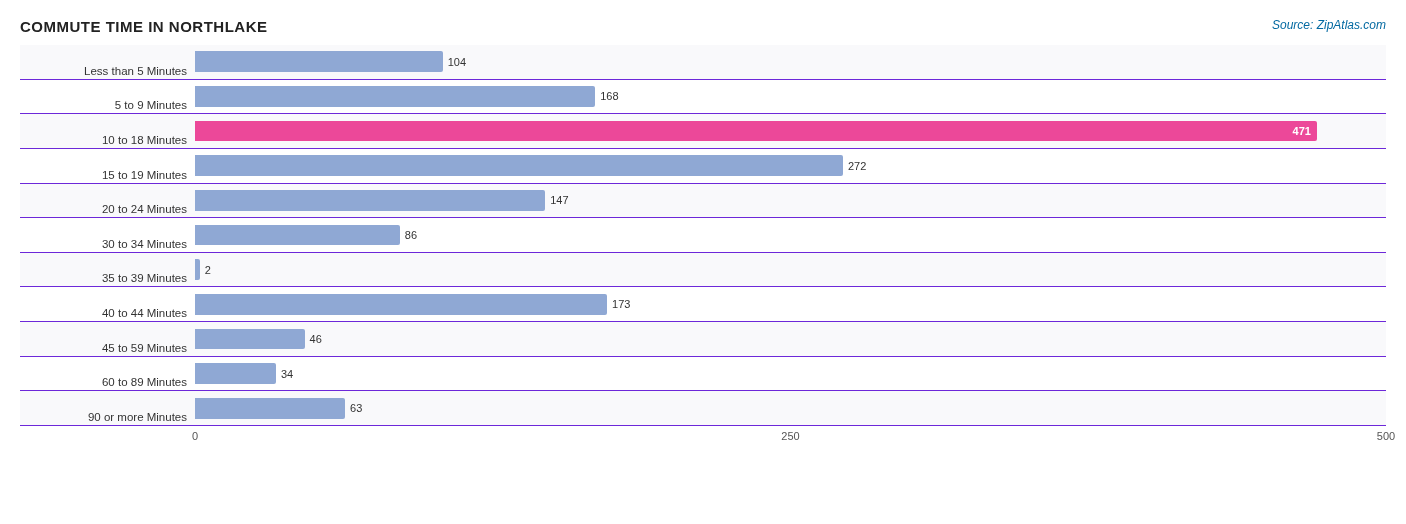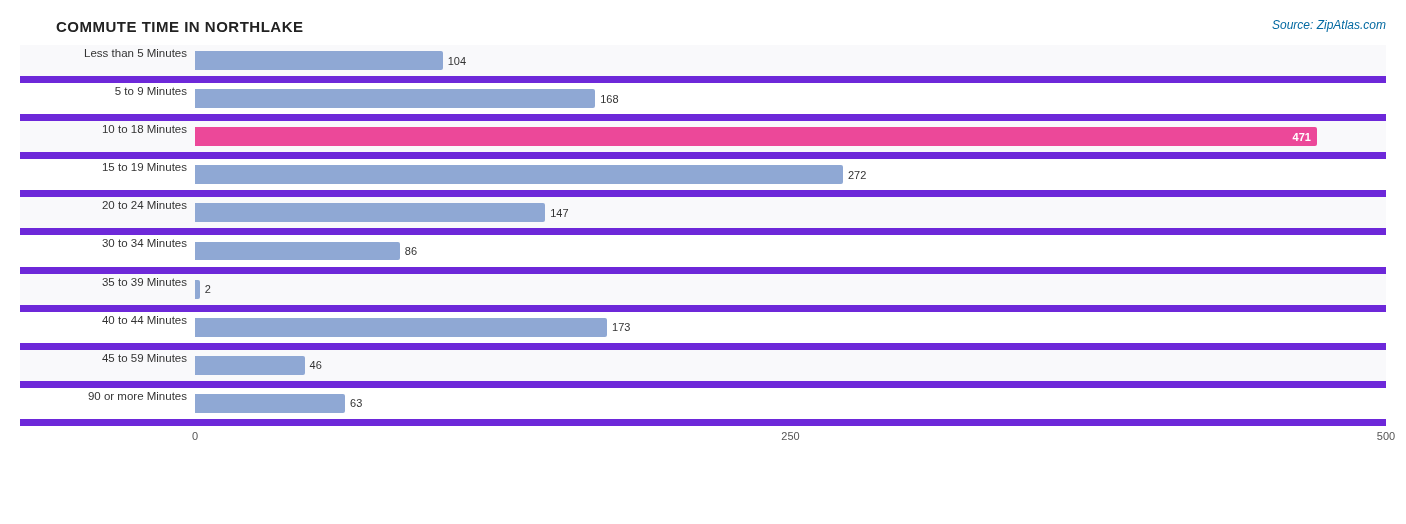--- a/index.html
+++ b/index.html
@@ -14,21 +14,20 @@
       width: 1406px;
       height: 524px;
       padding: 18px 20px 40px 20px;
       position: relative;
     }
     .chart-header {
       display: flex;
       justify-content: space-between;
       align-items: flex-start;
       margin-bottom: 10px;
-      margin-left: 36px;
     }
     .chart-title {
       font-size: 15px;
       font-weight: bold;
       color: #222;
       text-transform: uppercase;
       letter-spacing: 0.5px;
     }
     .chart-source {
       font-size: 12px;
@@ -44,23 +43,23 @@
       position: absolute;
       top: 0;
       left: 0;
       right: 0;
       bottom: 30px;
       display: flex;
       flex-direction: column;
     }
     .bar-row {
       display: flex;
-      align-items: flex-start;
+      align-items: flex-end;
       flex: 1;
-      border-bottom: 7px solid #6d28d9;
+      border-bottom: 1px solid #6d28d9;
       padding: 2px 0;
     }
     .bar-row:nth-child(odd) {
       background: #f9f9fb;
     }
     .bar-row:nth-child(even) {
       background: #fff;
     }
     .bar-label {
       width: 175px;
@@ -186,20 +185,27 @@
           </div>
         </div>
         <div class="bar-row">
           <div class="bar-label">45 to 59 Minutes</div>
           <div class="bar-track">
             <div class="bar-fill" style="width: 9.2%;"></div>
             <span class="bar-value">46</span>
           </div>
         </div>
         <div class="bar-row">
+          <div class="bar-label">60 to 89 Minutes</div>
+          <div class="bar-track">
+            <div class="bar-fill" style="width: 6.8%;"></div>
+            <span class="bar-value">34</span>
+          </div>
+        </div>
+        <div class="bar-row">
           <div class="bar-label">90 or more Minutes</div>
           <div class="bar-track">
             <div class="bar-fill" style="width: 12.6%;"></div>
             <span class="bar-value">63</span>
           </div>
         </div>
       </div>
     <div class="x-axis" id="x-axis">
     <div class="x-tick" style="left: 0%;">0</div>
         <div class="x-tick" style="left: 50%;">250</div>

